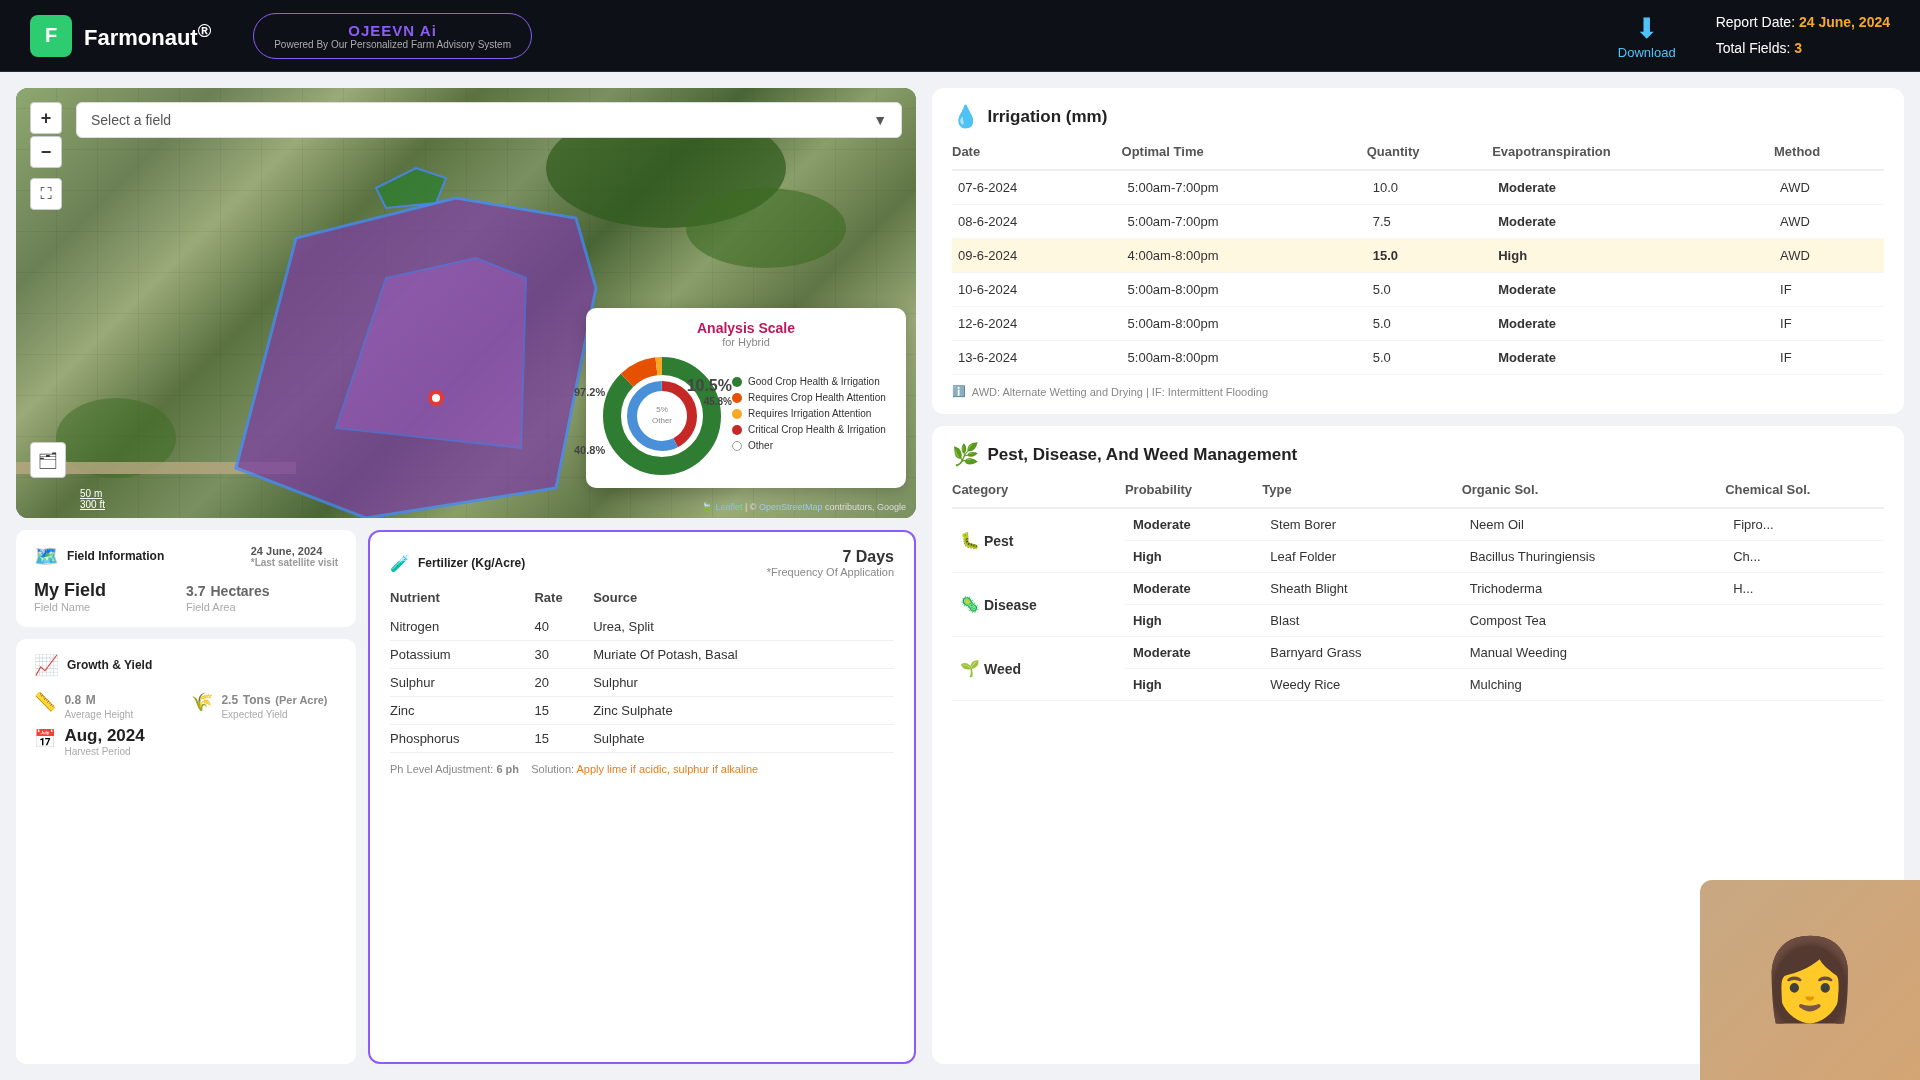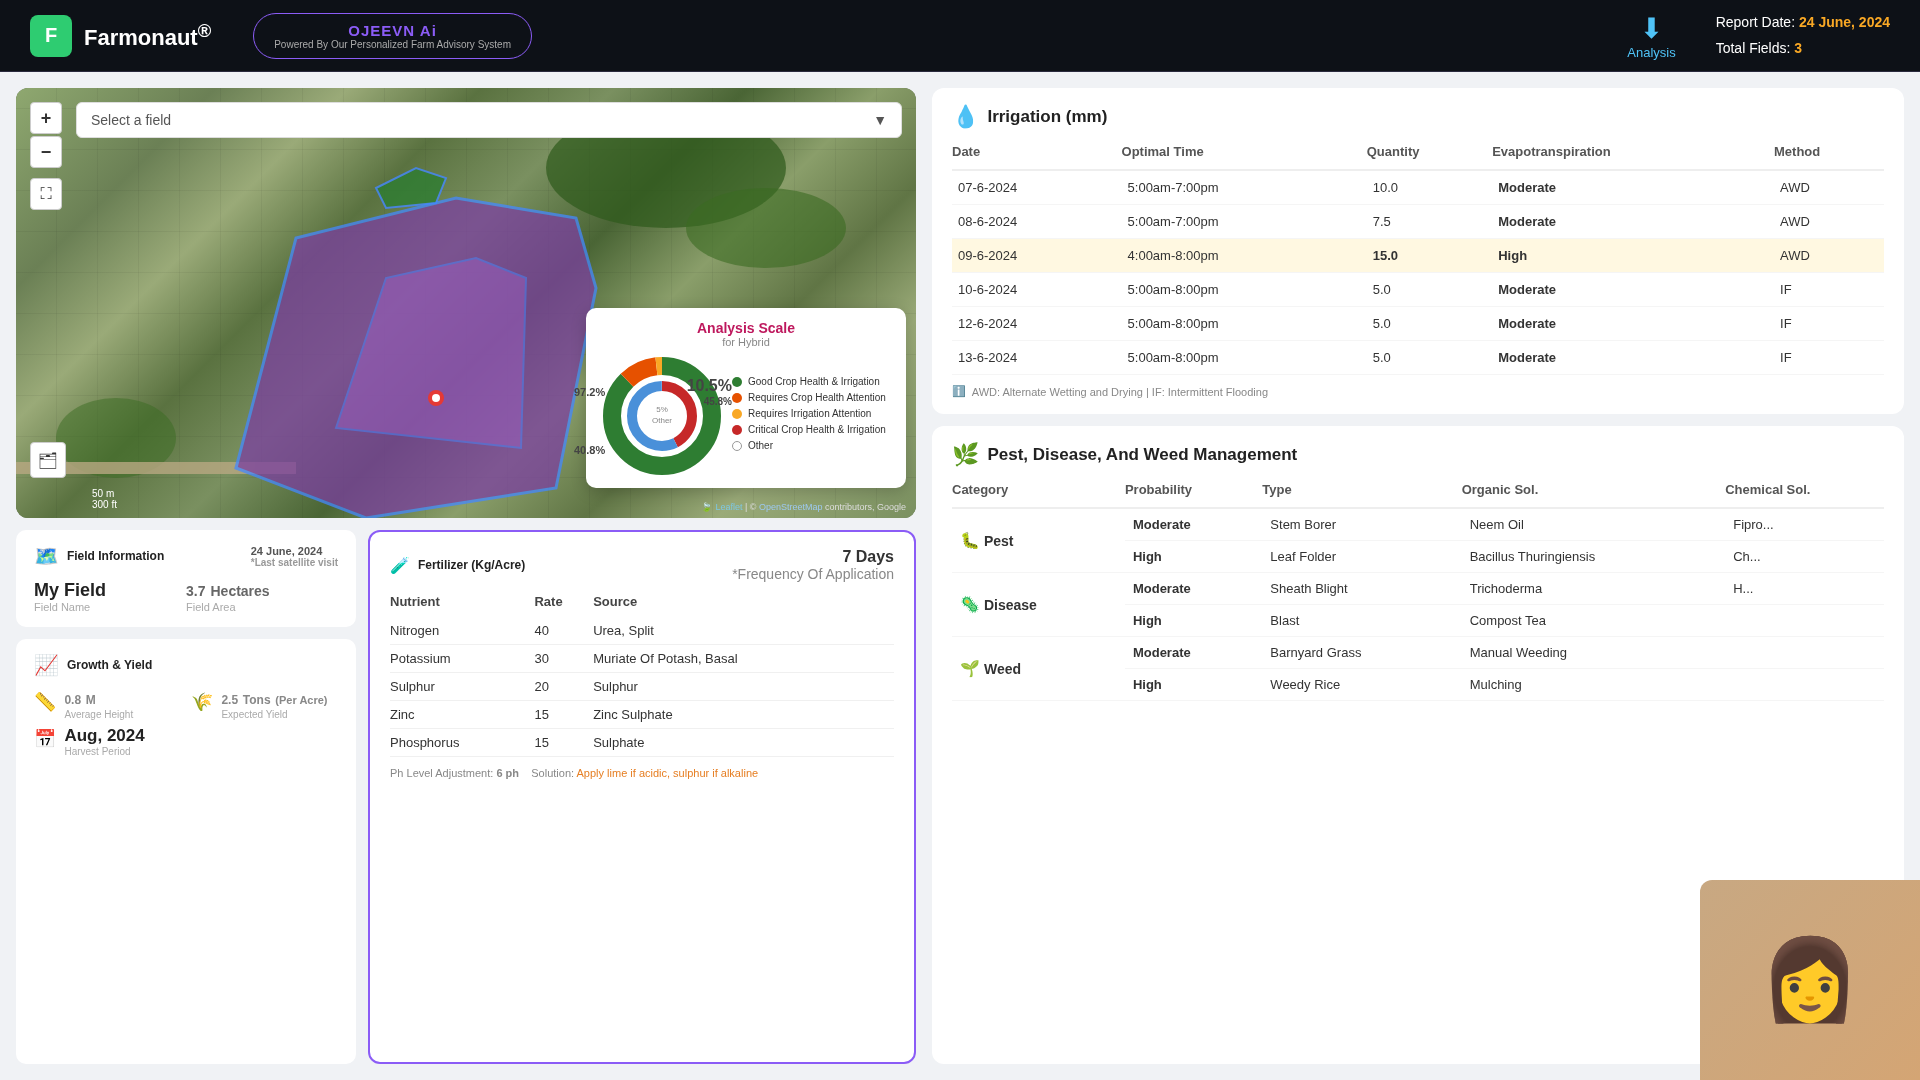--- a/index.html
+++ b/index.html
@@ -275,23 +275,24 @@
     }
     .legend-dot {
       width: 10px;
       height: 10px;
       border-radius: 50%;
       flex-shrink: 0;
     }
     .map-scale {
       position: absolute;
       bottom: 8px;
-      left: 76px;
+      left: 64px;
       color: white;
       font-size: 10px;
+      text-decoration: underline;
     }
     .map-attribution {
       position: absolute;
       bottom: 6px;
       right: 10px;
       font-size: 9px;
       color: #ddd;
     }
 
     
@@ -413,21 +414,21 @@
     }
     .fert-days {
       text-align: right;
     }
     .fert-days-num {
       font-size: 16px;
       font-weight: 700;
       color: #333;
     }
     .fert-days-sub {
-      font-size: 14px;
+      font-size: 11px;
       color: #888;
     }
     .fert-table {
       width: 100%;
       border-collapse: collapse;
       font-size: 13px;
     }
     .fert-table th {
       text-align: left;
       color: #444;
@@ -617,21 +618,21 @@
     <div class="jeevn-badge">
       <div class="jeevn-title">OJEEVN Ai</div>
       <div class="jeevn-sub">
         <span>Powered By</span> <span>Our Personalized Farm Advisory System</span>
       </div>
     </div>
   </div>
   <div class="header-right">
     <div class="download-area">
       <div class="download-icon">⬇</div>
-      <span class="download-label">Analysis</span>
+      <span class="download-label">Download</span>
     </div>
     <div class="report-info">
       <div>
         <span>Report Date:</span>
         <span class="report-date">24 June, 2024</span>
       </div>
       <div>
         <span>Total Fields:</span>
         <span class="total-fields">3</span>
       </div>

